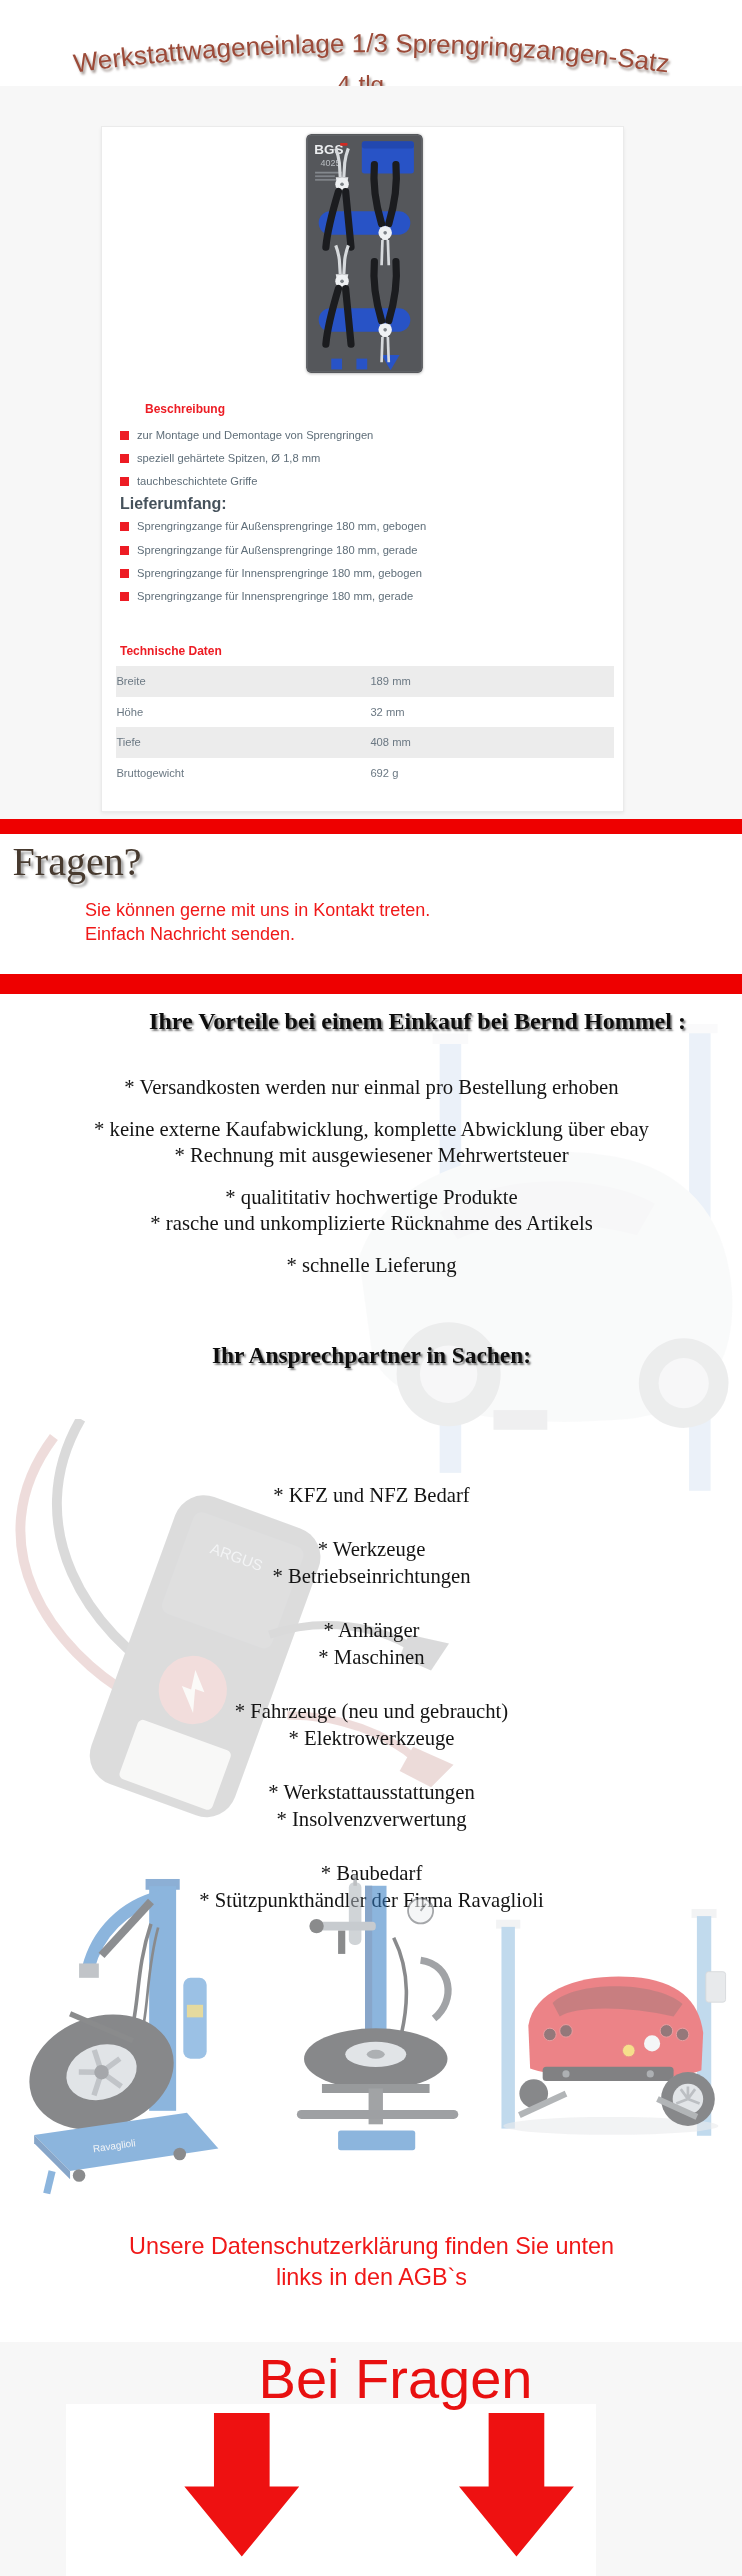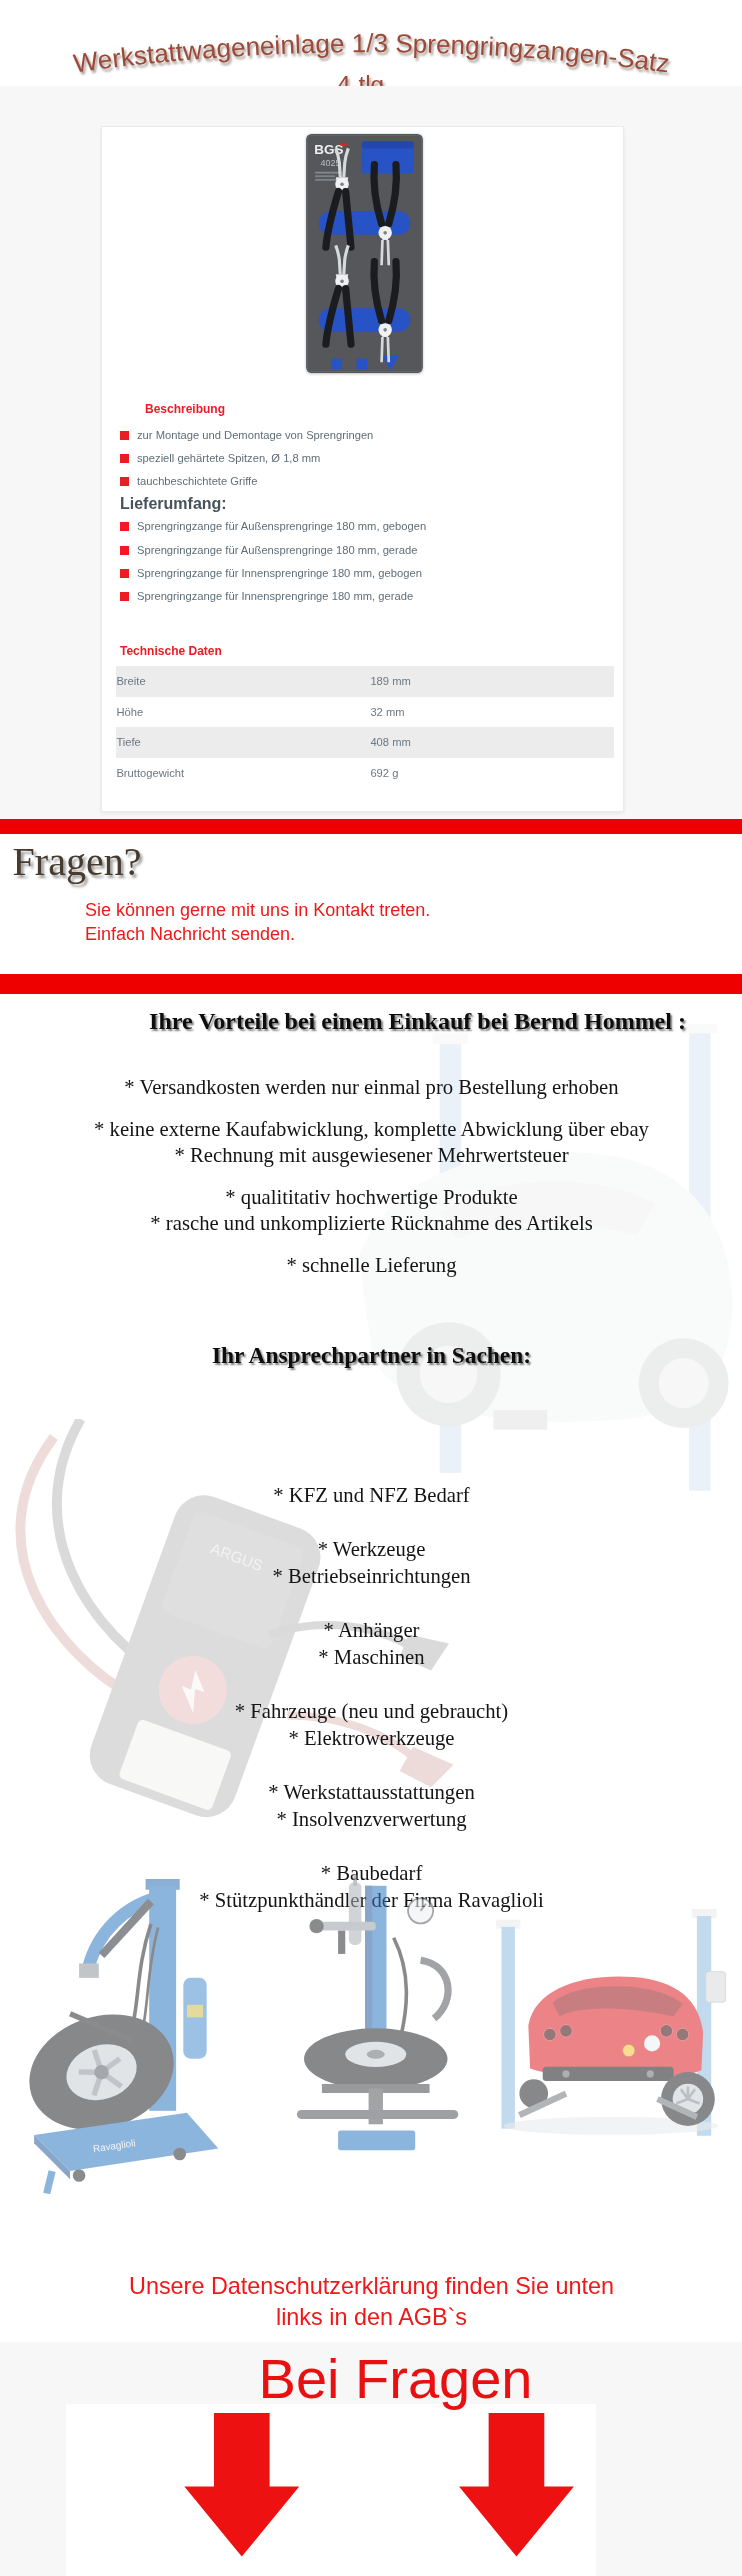--- a/index.html
+++ b/index.html
@@ -23,21 +23,21 @@
   .redbar{left:0;width:743px;background:#ee0000;}
   .fragen{left:12.6px;top:838px;font-family:"Liberation Serif","DejaVu Serif",serif;
           font-size:40px;color:#473a2f;text-shadow:2.7px 2.7px 2.7px rgba(0,0,0,.4);}
   .red-contact{left:85px;top:898px;font-size:18px;color:#f01818;line-height:24px;}
   .serif-h{left:0;width:743px;text-align:center;font-family:"Liberation Serif","DejaVu Serif",serif;
            font-weight:bold;color:#0d0d0d;text-shadow:1.8px 1.8px 1.8px rgba(0,0,0,.5);}
   .serif-list{left:0;width:743px;text-align:center;font-family:"Liberation Serif","DejaVu Serif",serif;
               font-size:20.7px;color:#141414;}
   .bgroup{margin:0 0 16px 0;line-height:26px;}
   .agroup{margin:0 0 27px 0;line-height:27px;}
-  .red-center{left:0;top:2231px;width:743px;text-align:center;font-size:23.4px;color:#f01818;line-height:30.5px;margin-top:40px;}
+  .red-center{left:0;top:2231px;width:743px;text-align:center;font-size:23.4px;color:#f01818;line-height:30.5px;}
   .band{left:0;top:2342px;width:743px;height:234px;background:#f7f7f7;}
   .whitebox{left:66px;top:2404px;width:530px;height:172px;background:#ffffff;}
   .bei-fragen{left:36px;top:2346px;width:719px;text-align:center;font-size:56px;color:#e81010;}
 </style>
 </head>
 <body>
 
 <div id="page">
 
   <svg class="abs" style="left:0;top:0;" width="743" height="106" viewBox="0 0 827 118">

